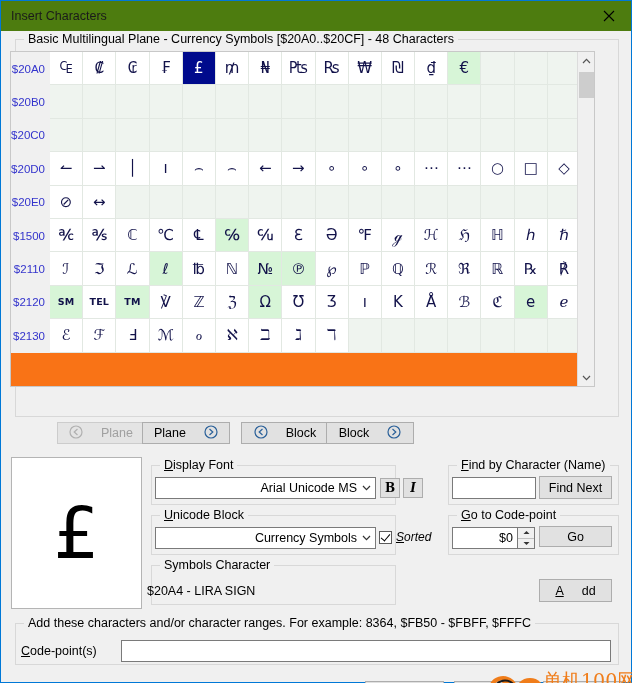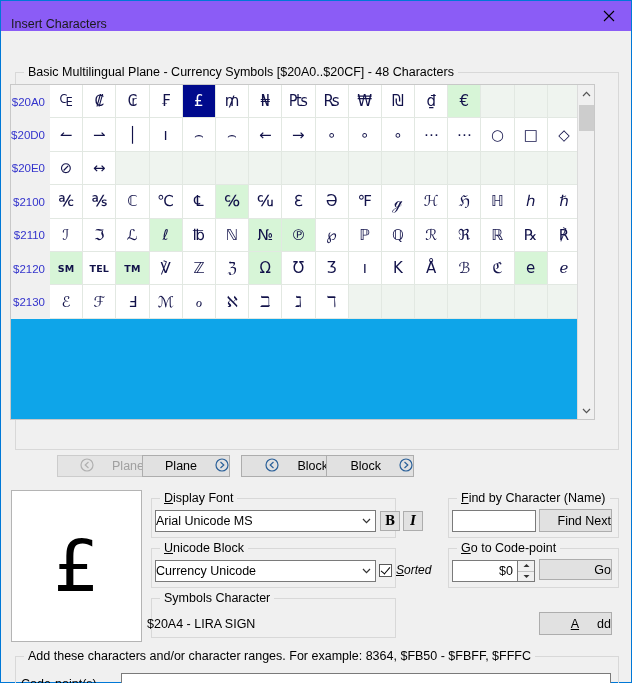--- a/index.html
+++ b/index.html
@@ -24,23 +24,23 @@
     width: 632px;
     height: 683px;
     background: #f0f0f0;
     border: 1px solid #0078d7;
     box-sizing: border-box;
     display: flex;
     flex-direction: column;
   }
   #titlebar {
     height: 30px;
-    background: #8b5cf6;
-    display: flex;
-    align-items: flex-end;
+    background: #4d7c0f;
+    display: flex;
+    align-items: center;
     flex: none;
     position: relative;
   }
   #title-text {
     margin-left: 10px;
     font-size: 12.5px;
     color: #1a1a1a;
   }
   #close-btn {
     position: absolute;
@@ -50,21 +50,20 @@
     align-items: center;
     justify-content: center;
     cursor: pointer;
   }
   #close-btn svg { display:block; }
 
   #client {
     flex: 1;
     background: #f0f0f0;
     position: relative;
-    margin-top: 33px;
   }
 
   
   .group {
     position: absolute;
     border: 1px solid #d8d8d8;
     box-sizing: border-box;
   }
   .group > .legend {
     position: absolute;
@@ -89,21 +88,21 @@
     width: 585px; height: 336px;
     border: 1px solid #c8c8c8;
     box-sizing: border-box;
     background: #eef3ee;
     display: flex;
   }
   #grid-panel {
     flex: 1;
     position: relative;
     overflow: hidden;
-    background: #0ea5e9;
+    background: #f97316;
   }
   .grid-row {
     display: flex;
     height: 33.4px;
   }
   .rowlabel {
     width: 39px;
     flex: none;
     background: #f0f0f0;
     color: #3333cc;
@@ -164,21 +163,21 @@
 
   
   .btn {
     border: 1px solid #adadad;
     background: #e1e1e1;
     box-sizing: border-box;
     font-size: 12.5px;
     color: #000;
     display: flex;
     align-items: center;
-    justify-content: flex-end;
+    justify-content: center;
     gap: 18px;
     cursor: pointer;
     font-family: "Liberation Sans", sans-serif;
   }
   .btn.disabled { color: #a0a0a0; border-color: #cccccc; background: #e4e4e4; }
   .navbtn { position: absolute; height: 22px; width: 88px; }
   #btn-plane-prev { left: 56px; top: 391px; }
   #btn-plane-next { left: 141px; top: 391px; }
   #btn-block-prev { left: 240px; top: 391px; }
   #btn-block-next { left: 325px; top: 391px; }
@@ -221,20 +220,21 @@
     align-items: center;
     cursor: pointer;
   }
   .combo .cval {
     flex: 1;
     padding-left: 0;
     font-size: 12.5px;
     color: #000;
     white-space: nowrap;
     overflow: hidden;
+    text-align: right;
   }
   .combo .carrow {
     width: 18px;
     flex: none;
     display: flex;
     align-items: center;
     justify-content: center;
     color: #3a3a3a;
     font-size: 10px;
   }
@@ -386,20 +386,58 @@
             <div class="cell">₣</div>
             <div class="cell sel">£</div>
             <div class="cell">₥</div>
             <div class="cell">₦</div>
             <div class="cell">₧</div>
             <div class="cell">₨</div>
             <div class="cell">₩</div>
             <div class="cell">₪</div>
             <div class="cell">₫</div>
             <div class="cell green">€</div>
+            <div class="cell empty"></div>
+            <div class="cell empty"></div>
+            <div class="cell empty"></div>
+          </div>
+          <div class="grid-row">
+            <div class="rowlabel">$20B0</div>
+            <div class="cell empty"></div>
+            <div class="cell empty"></div>
+            <div class="cell empty"></div>
+            <div class="cell empty"></div>
+            <div class="cell empty"></div>
+            <div class="cell empty"></div>
+            <div class="cell empty"></div>
+            <div class="cell empty"></div>
+            <div class="cell empty"></div>
+            <div class="cell empty"></div>
+            <div class="cell empty"></div>
+            <div class="cell empty"></div>
+            <div class="cell empty"></div>
+            <div class="cell empty"></div>
+            <div class="cell empty"></div>
+            <div class="cell empty"></div>
+          </div>
+          <div class="grid-row">
+            <div class="rowlabel">$20C0</div>
+            <div class="cell empty"></div>
+            <div class="cell empty"></div>
+            <div class="cell empty"></div>
+            <div class="cell empty"></div>
+            <div class="cell empty"></div>
+            <div class="cell empty"></div>
+            <div class="cell empty"></div>
+            <div class="cell empty"></div>
+            <div class="cell empty"></div>
+            <div class="cell empty"></div>
+            <div class="cell empty"></div>
+            <div class="cell empty"></div>
+            <div class="cell empty"></div>
             <div class="cell empty"></div>
             <div class="cell empty"></div>
             <div class="cell empty"></div>
           </div>
           <div class="grid-row">
             <div class="rowlabel">$20D0</div>
             <div class="cell">↼</div>
             <div class="cell">⇀</div>
             <div class="cell">│</div>
             <div class="cell">ı</div>
@@ -429,21 +467,21 @@
             <div class="cell empty"></div>
             <div class="cell empty"></div>
             <div class="cell empty"></div>
             <div class="cell empty"></div>
             <div class="cell empty"></div>
             <div class="cell empty"></div>
             <div class="cell empty"></div>
             <div class="cell empty"></div>
           </div>
           <div class="grid-row">
-            <div class="rowlabel">$2100</div>
+            <div class="rowlabel">$1500</div>
             <div class="cell">℀</div>
             <div class="cell">℁</div>
             <div class="cell">ℂ</div>
             <div class="cell">℃</div>
             <div class="cell">℄</div>
             <div class="cell green">℅</div>
             <div class="cell">℆</div>
             <div class="cell">ℇ</div>
             <div class="cell">Ə</div>
             <div class="cell">℉</div>
@@ -579,21 +617,21 @@
           </svg>
       </div>
     </div>
     <div class="sqbtn" id="btn-bold">B</div>
     <div class="sqbtn" id="btn-italic">I</div>
 
     <div class="group" id="grp-unicode-block">
       <div class="legend"><span class="u">U</span><span>nicode Block</span></div>
     </div>
     <div class="combo" id="cb-block">
-      <div class="cval">Currency Unicode</div>
+      <div class="cval">Currency Symbols</div>
       <div class="carrow">
         <svg width="9" height="6" viewBox="0 0 9 6">
             <path d="M1,1 L4.5,4.7 L8,1" stroke="#333" stroke-width="1.2" fill="none"></path>
           </svg>
       </div>
     </div>
     <div id="sorted-wrap">
       <div class="cbx checked"></div>
       <div id="sorted-label"><span class="u">S</span><span>orted</span></div>
     </div>

